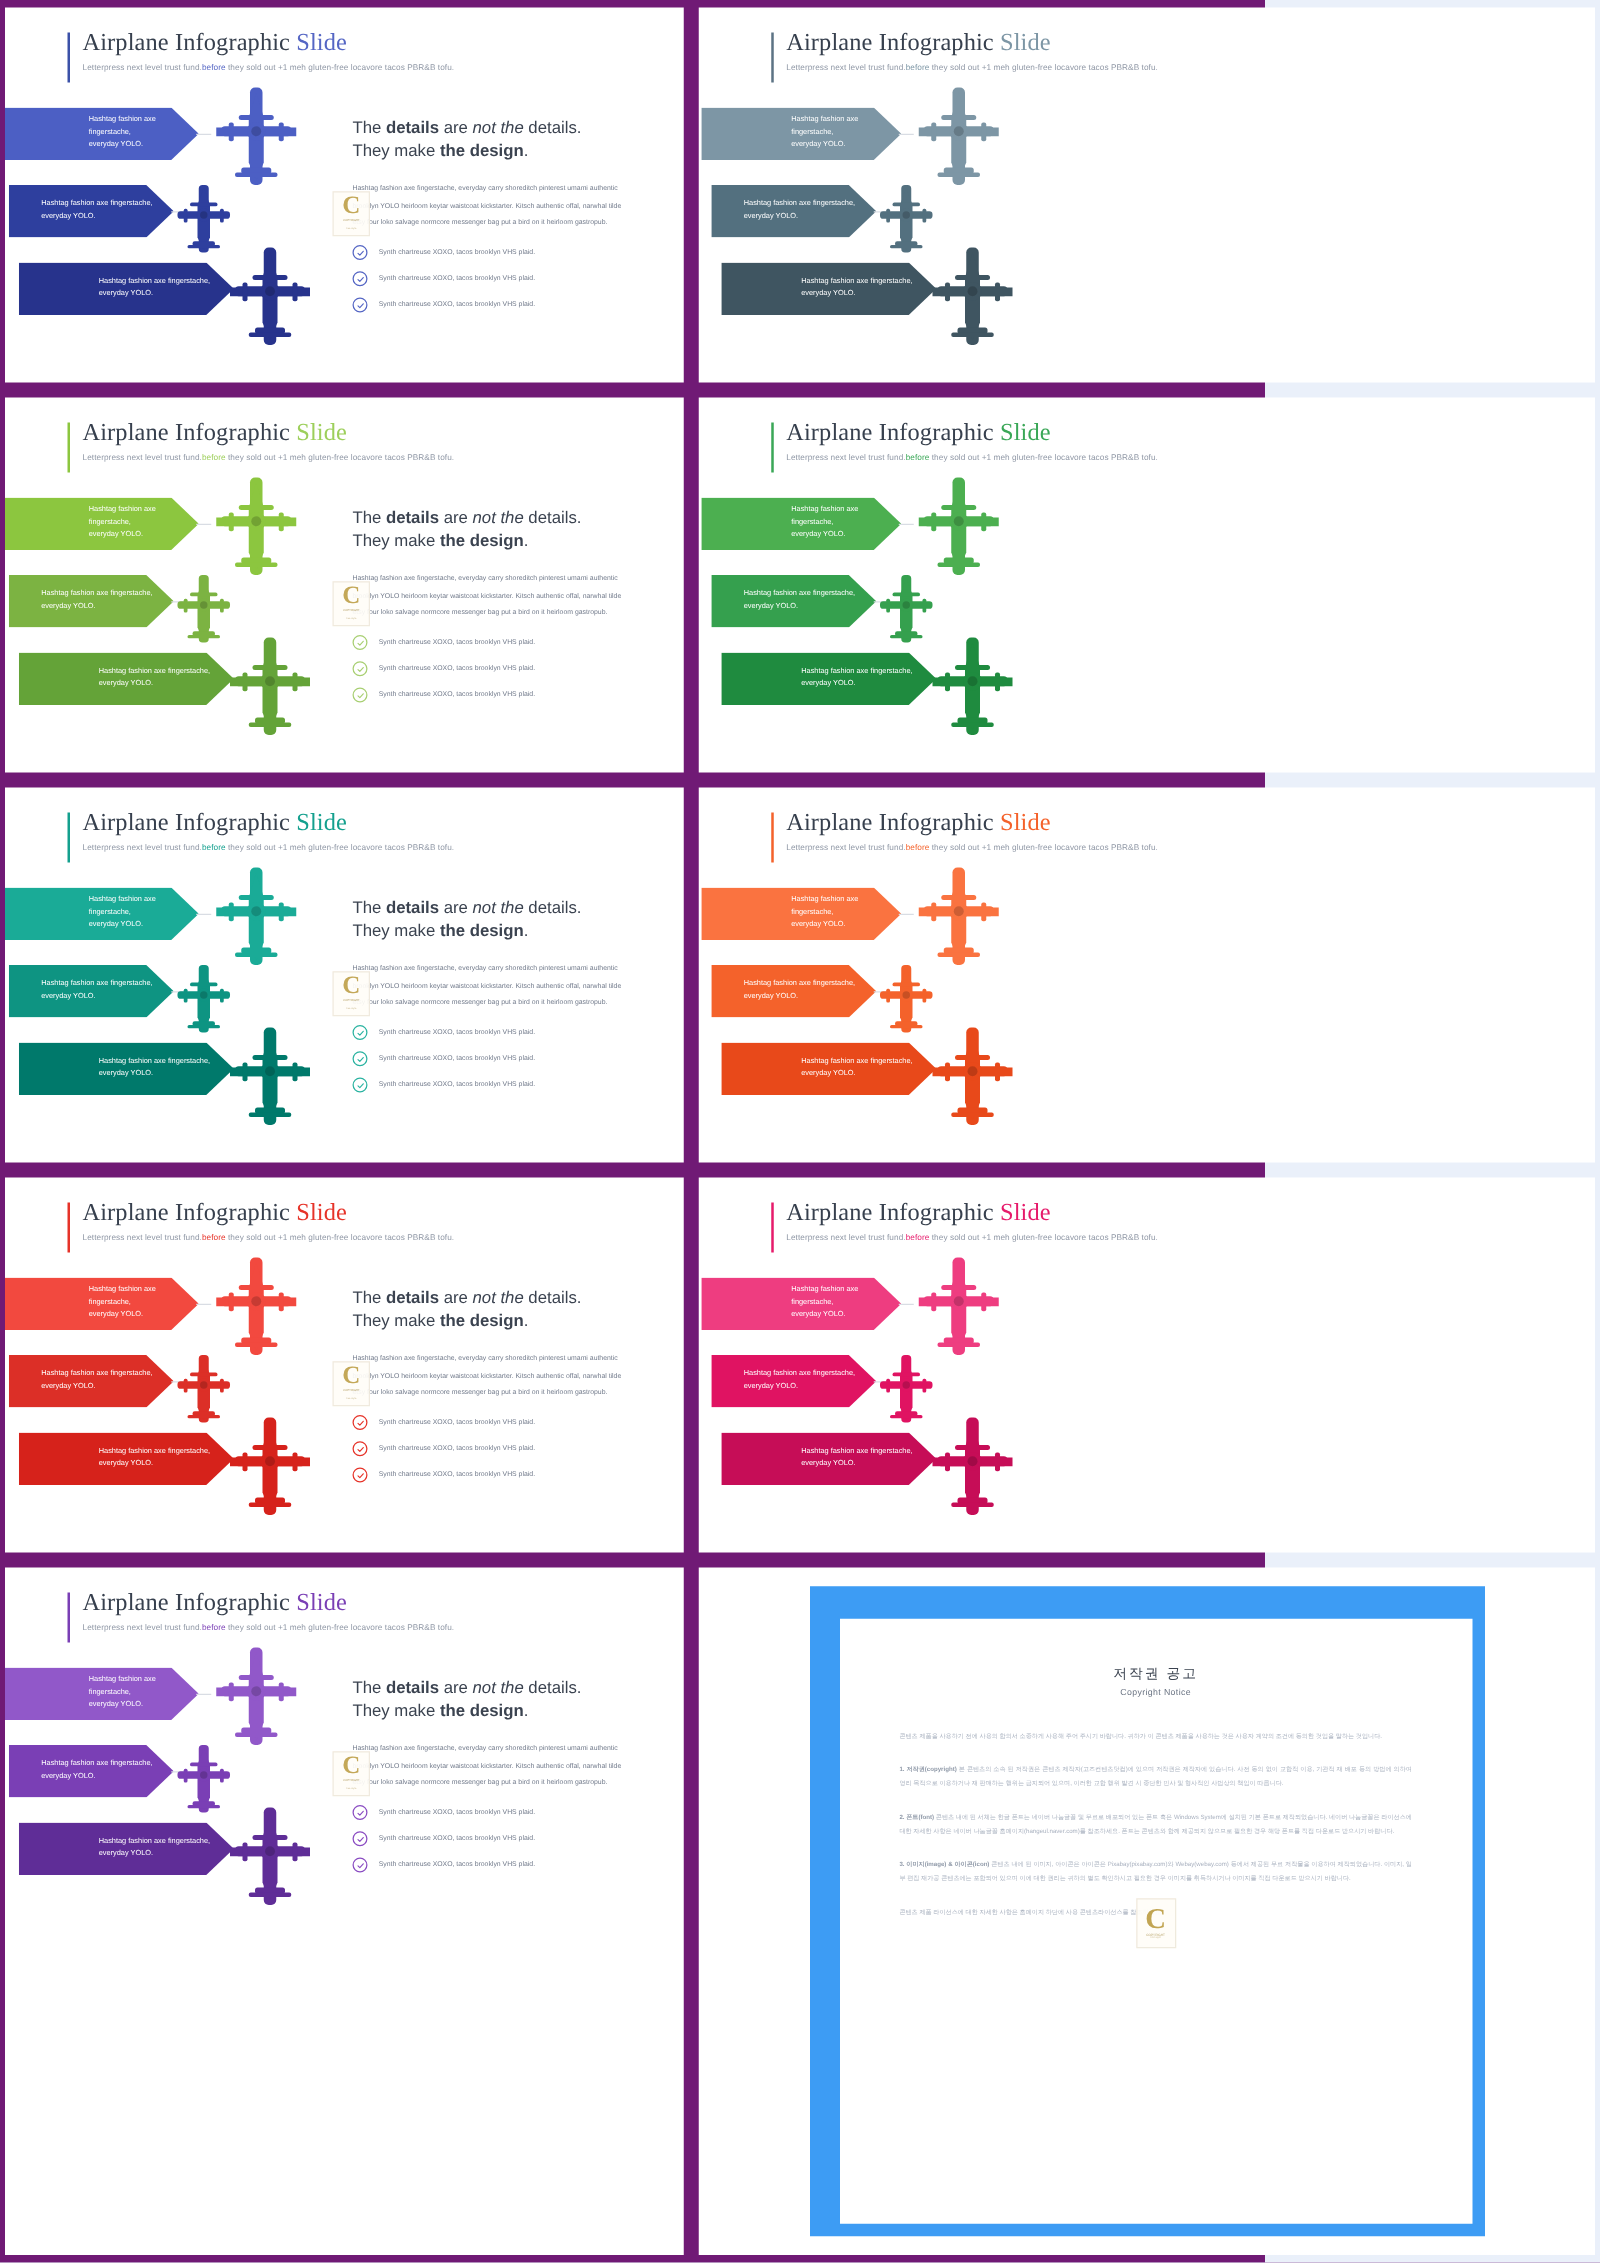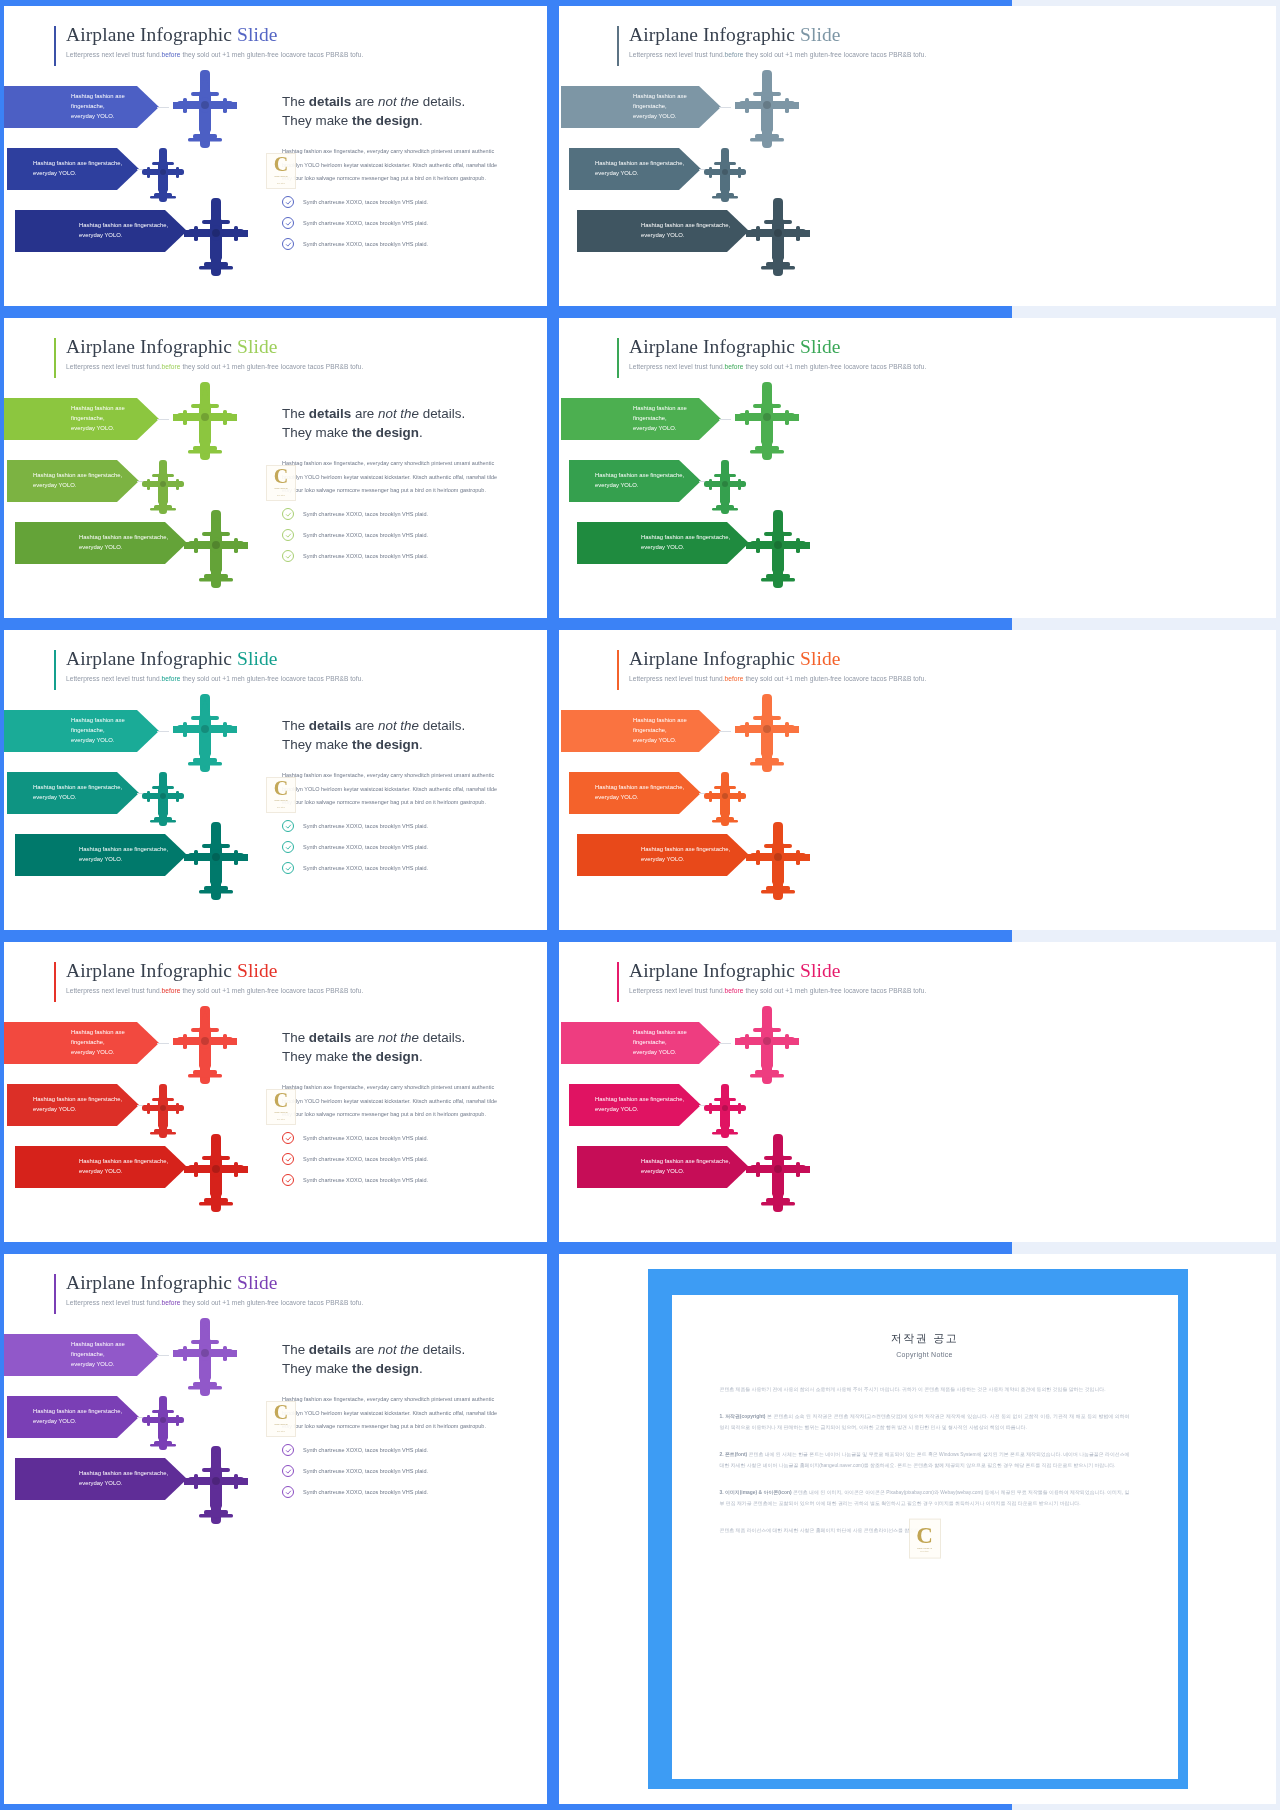--- a/index.html
+++ b/index.html
@@ -9,21 +9,21 @@
     background: #eaf0fa;
     font-family: "Liberation Sans", sans-serif;
     overflow: hidden;
   }
   #deck {
     width: 1012px;
     height: 1810px;
     display: grid;
     grid-template-columns: 553px 727px;
     grid-template-rows: 312px 312px 312px 312px 562px;
-    background: #3b82f6;
+    background: #701a75;
   }
   .cell { position: relative; overflow: hidden; }
 
   
   .slide {
     position: absolute;
     background: #ffffff;
     overflow: hidden;
   }
   

